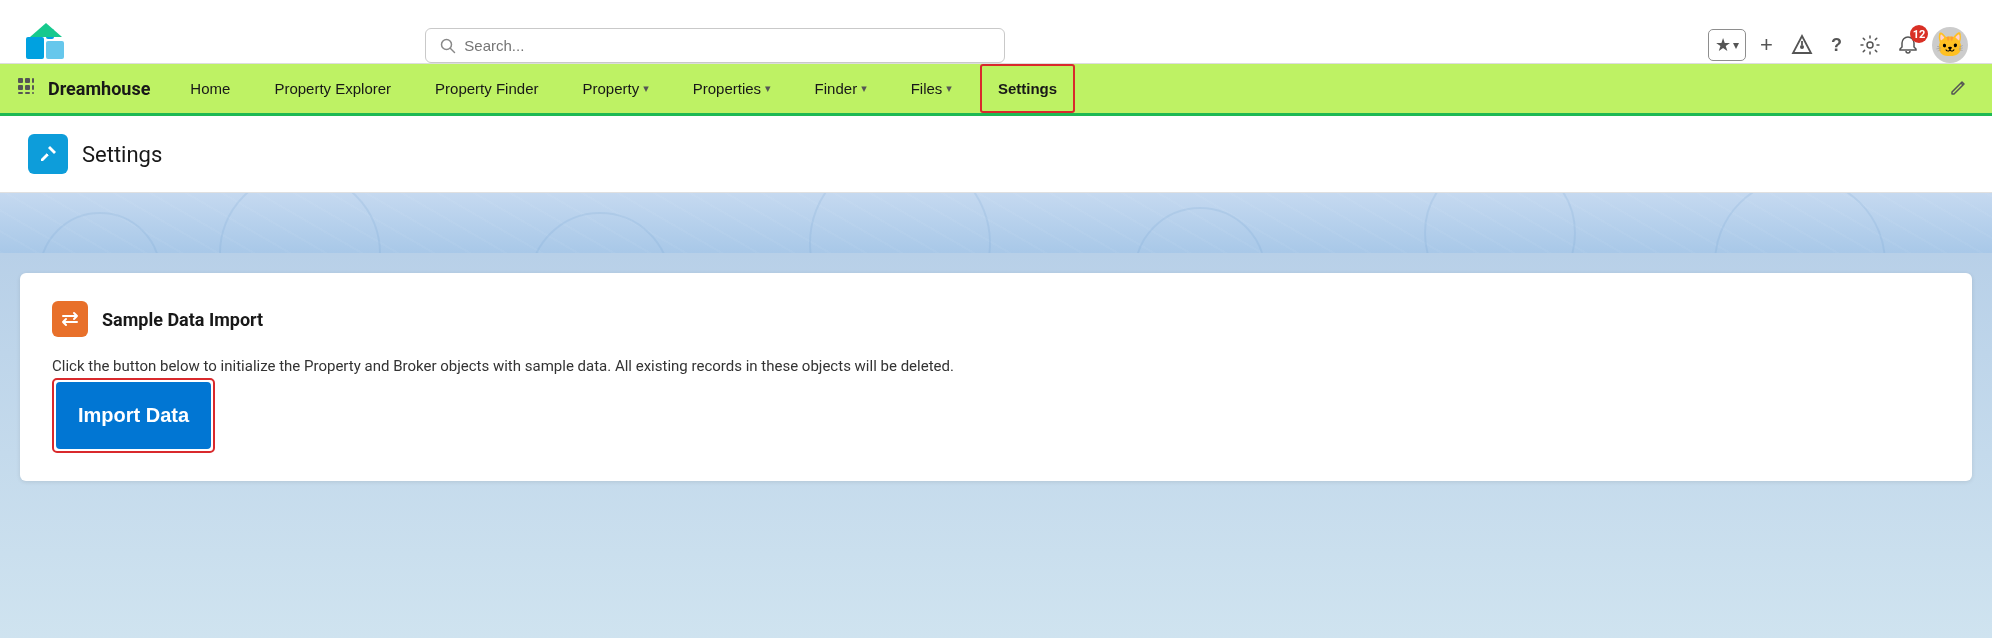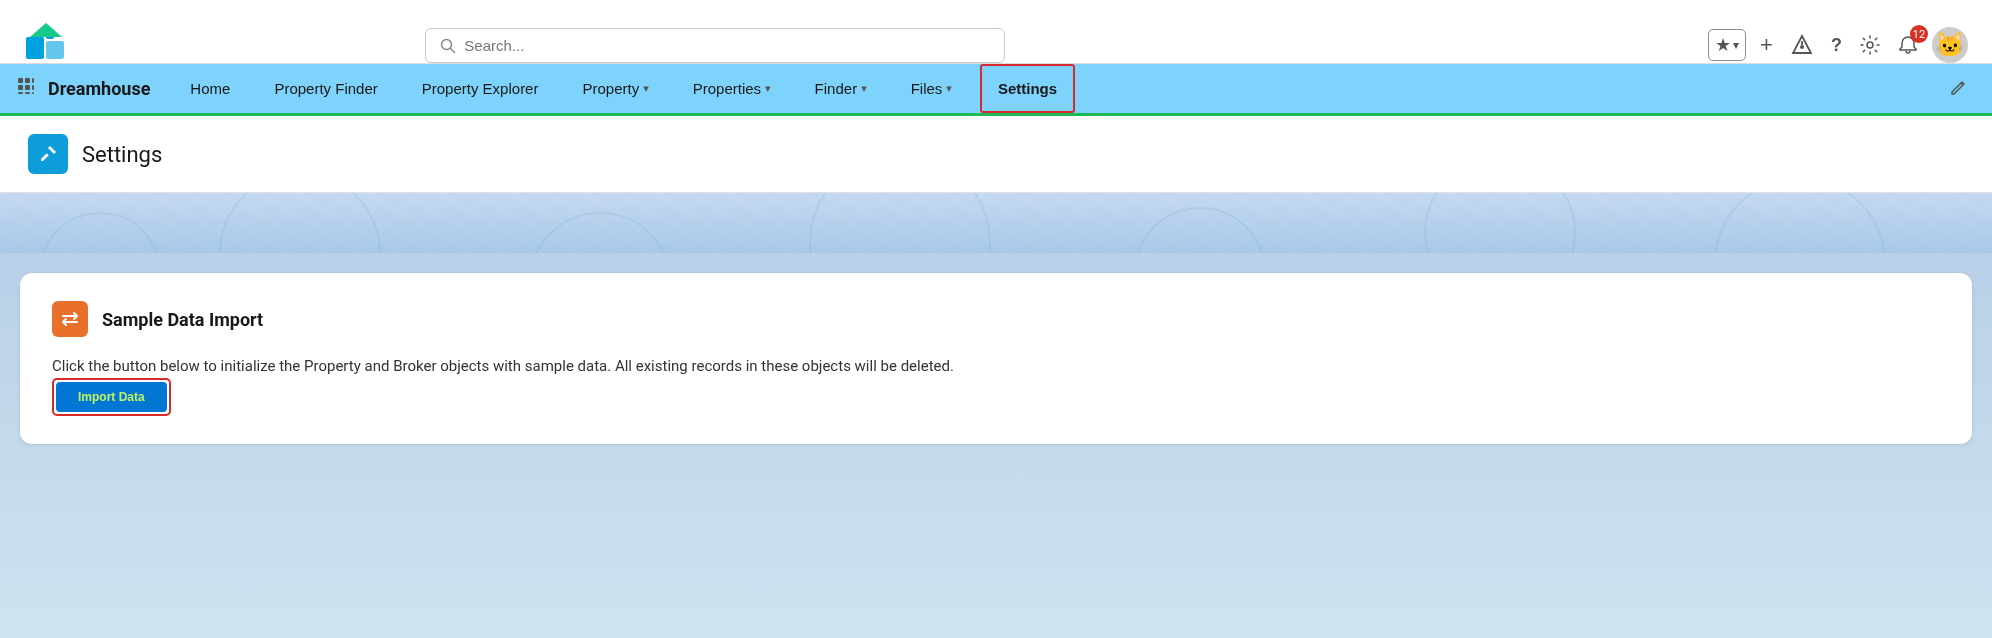--- a/index.html
+++ b/index.html
@@ -42,30 +42,30 @@
     }
     .icon-btn {
       background: none; border: none; cursor: pointer; padding: 4px; display: flex; align-items: center; justify-content: center; color: #555; font-size: 18px; border-radius: 4px;
     }
     .favorites-btn {
       display: flex; align-items: center; border: 1.5px solid #8e8e8e; border-radius: 5px; padding: 4px 6px; gap: 2px;
     }
     .notif-wrapper { position: relative; }
     .notif-badge {
       position: absolute; top: -6px; right: -6px;
-      background: #d93025; color: #fff; font-size: 11px; font-weight: normal;
+      background: #d93025; color: #fff; font-size: 11px; font-weight: bold;
       border-radius: 50%; width: 18px; height: 18px; display: flex; align-items: center; justify-content: center;
     }
     .avatar-circle {
       width: 36px; height: 36px; border-radius: 50%; background: #ccc; overflow: hidden; display: flex; align-items: center; justify-content: center; font-size: 20px;
     }
 
     
     .nav-bar {
-      background: #7dd3fc;
+      background: #bef264;
       border-bottom: 3px solid #1db954;
       display: flex;
       align-items: center;
       padding: 0 16px;
       height: 52px;
       gap: 0;
       justify-content: space-between;
     }
     .nav-grid-icon {
       font-size: 20px; color: #555; margin-right: 12px; cursor: pointer;
@@ -111,41 +111,41 @@
 
     
     .main-content {
       background: linear-gradient(to bottom, #b8d0e8 0%, #d0e4f0 100%);
       min-height: 400px;
       padding: 20px;
       position: relative;
     }
     .content-card {
       background: #fff;
-      border-radius: 12px;
+      border-radius: 6px;
       padding: 28px 32px;
       box-shadow: 0 1px 4px rgba(0,0,0,0.1);
     }
     .card-header {
       display: flex; align-items: center; gap: 14px; margin-bottom: 18px;
     }
     .transfer-icon-box {
       width: 36px; height: 36px; background: #e8702a; border-radius: 6px; display: flex; align-items: center; justify-content: center; color: #fff; font-size: 18px; flex-shrink: 0;
     }
     .card-title {
       font-size: 18px; font-weight: 700; color: #181818;
     }
     .card-description {
       font-size: 15px; color: #333; line-height: 1.5;
     }
     .import-btn-wrapper {
       border: 2px solid #d9292c; border-radius: 5px; display: inline-block; padding: 2px;
     }
     .import-btn {
-      background: #0176d3; color: #bef264; border: none; border-radius: 4px; padding: 8px 22px; font-size: 12px; font-weight: 600; cursor: pointer;
+      background: #0176d3; color: #ffffff; border: none; border-radius: 4px; padding: 22px 22px; font-size: 20px; font-weight: 600; cursor: pointer;
     }
   </style>
 </head>
 <body>
 
 <div class="top-bar">
 
   <div style="width:44px;height:44px;flex-shrink:0;">
     <svg viewBox="0 0 44 44" width="44" height="44">
       <rect x="2" y="18" width="18" height="22" rx="2" fill="#00a1e0"></rect>
@@ -211,24 +211,24 @@
       <rect x="9" y="16" width="5" height="2" rx="1" fill="#555"></rect>
       <rect x="16" y="16" width="2" height="2" rx="1" fill="#555"></rect>
     </svg>
   </span>
   <span class="nav-app-name">Dreamhouse</span>
   <div class="nav-items">
     <button class="nav-item">
       <span>Home</span>
     </button>
     <button class="nav-item">
+      <span>Property Explorer</span>
+    </button>
+    <button class="nav-item">
       <span>Property Finder</span>
-    </button>
-    <button class="nav-item">
-      <span>Property Explorer</span>
     </button>
     <button class="nav-item">
       <span>Property</span>
       <span class="chevron">▾</span>
     </button>
     <button class="nav-item">
       <span>Properties</span>
       <span class="chevron">▾</span>
     </button>
     <button class="nav-item">

